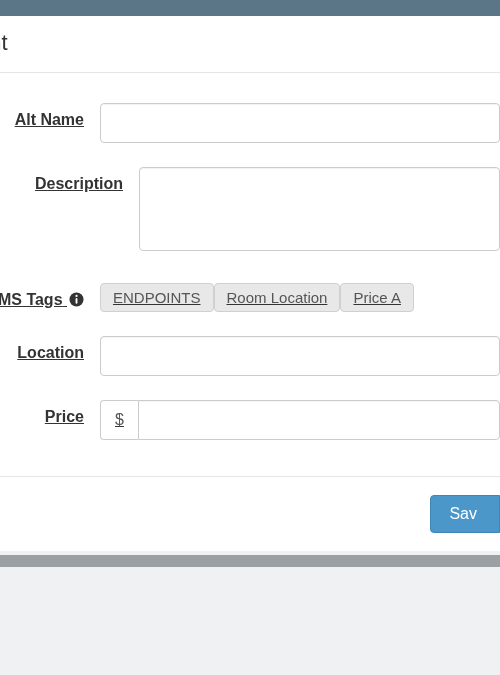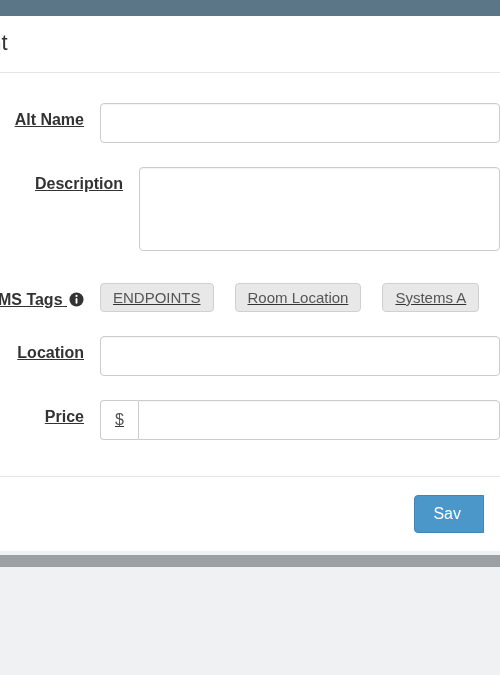--- a/index.html
+++ b/index.html
@@ -107,21 +107,21 @@
     border: 1px solid #ccc;
     border-radius: 0 4px 4px 0;
     padding: 6px 12px;
     font-size: 15px;
     color: #555;
     background: #fff;
     box-shadow: inset 0 1px 1px rgba(0,0,0,0.05);
   }
   .tag-wrap {
     display: flex;
-    gap: 21px;
+    gap: 0;
     flex-wrap: nowrap;
   }
   .tag {
     background: #e8e8e8;
     border: 1px solid #d0d0d0;
     border-radius: 4px;
     padding: 5px 12px;
     font-size: 15px;
     color: #555;
     white-space: nowrap;
@@ -133,21 +133,21 @@
     justify-content: flex-end;
   }
   .btn-save {
     background: #4b97c9;
     border: 1px solid #3f86b5;
     color: #fff;
     font-size: 16px;
     padding: 9px 22px 9px 18px;
     border-radius: 4px 0 0 4px;
     cursor: pointer;
-    margin-right: 16px;
+    margin-right: 0;
   }
   .bottom-bar {
     height: 12px;
     background: #9aa0a4;
     width: 100%;
     margin-top: 4px;
   }
 </style>
 </head>
 <body>
@@ -185,21 +185,21 @@
               <circle cx="8" cy="8" r="7.5" fill="#333"></circle>
               <rect x="7" y="6.5" width="2" height="6" rx="1" fill="#fff"></rect>
               <circle cx="8" cy="4.2" r="1.2" fill="#fff"></circle>
             </svg>
         </span>
       </label>
       <div class="form-control-wrap">
         <div class="tag-wrap">
           <span class="tag">ENDPOINTS</span>
           <span class="tag">Room Location</span>
-          <span class="tag">Systems A</span>
+          <span class="tag">Price A</span>
         </div>
       </div>
     </div>
 
     <div class="form-row">
       <label class="form-label">Location</label>
       <div class="form-control-wrap">
         <input type="text" class="form-input" value="" style="">
       </div>
     </div>

